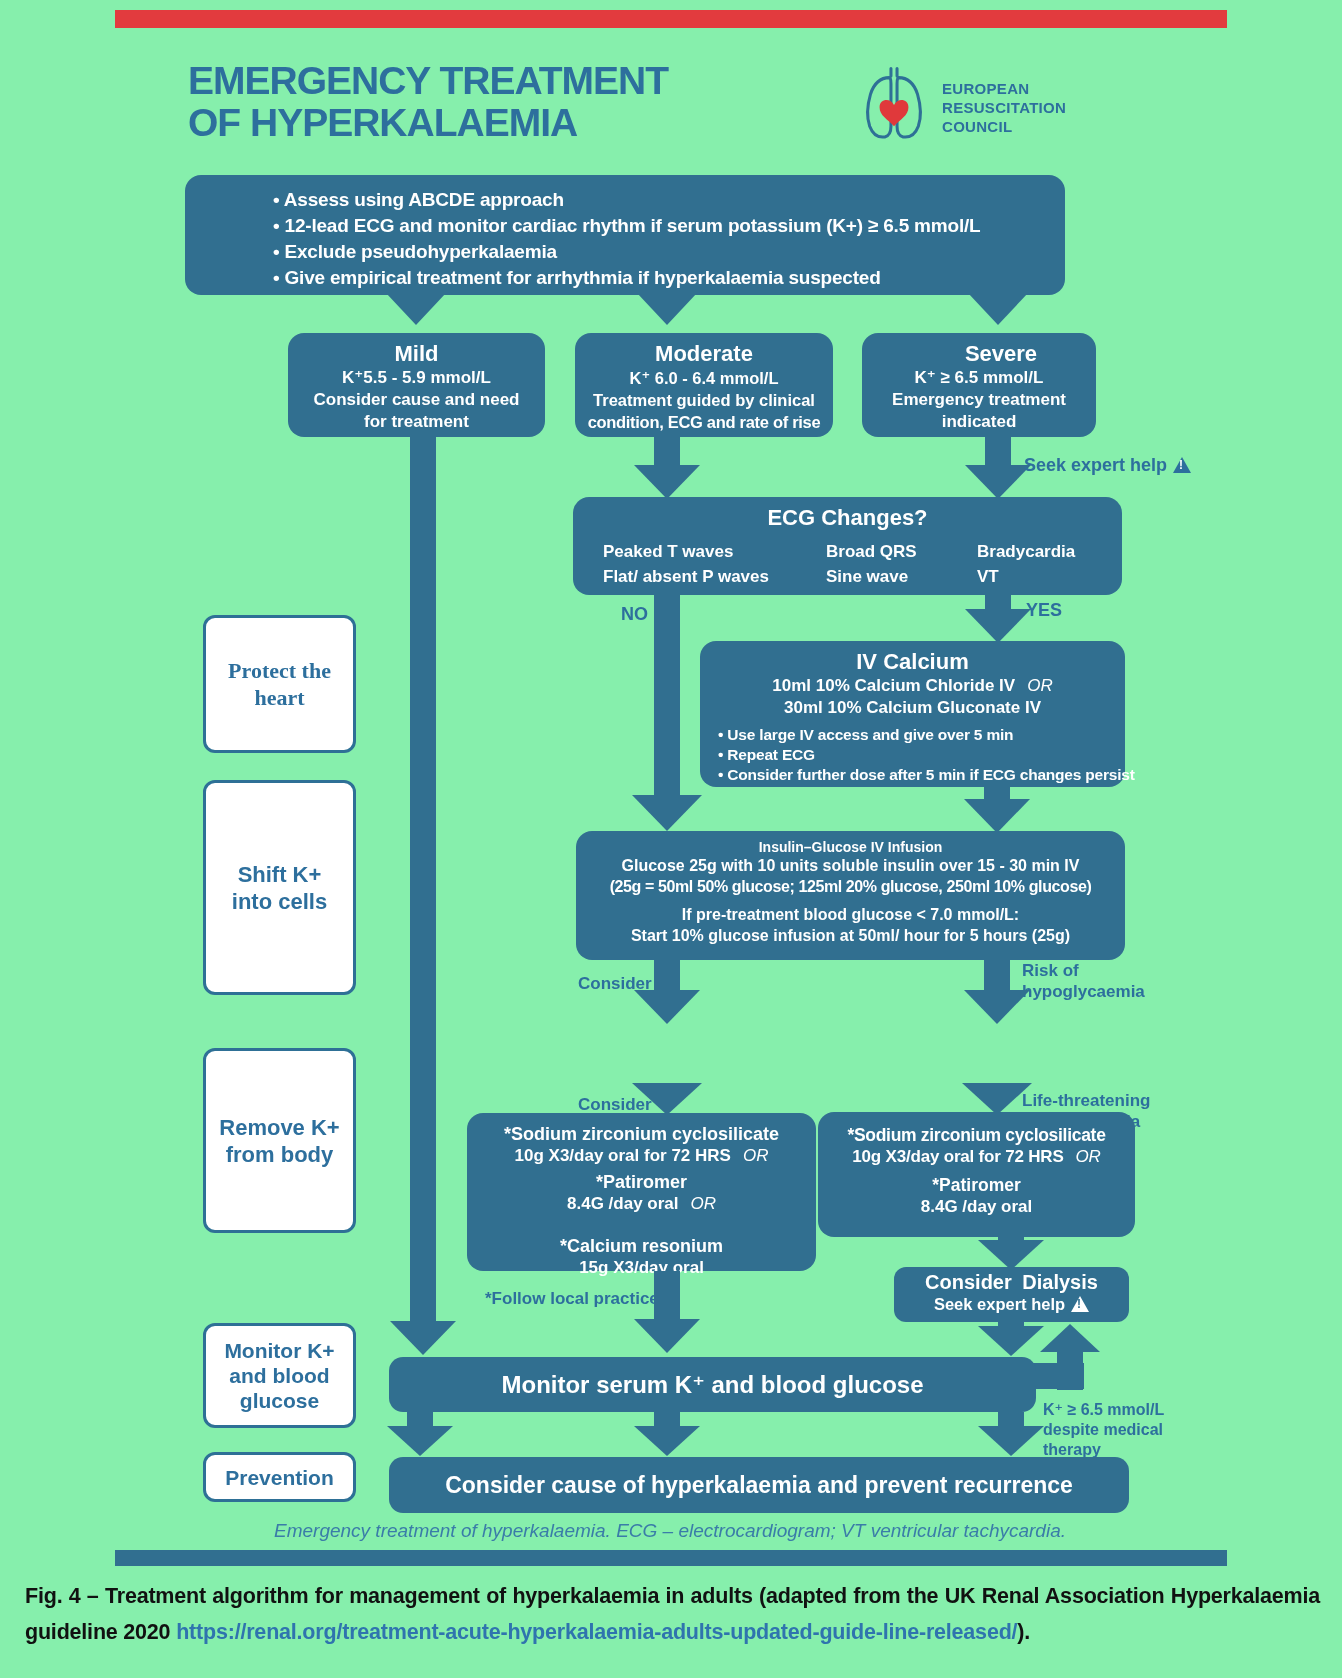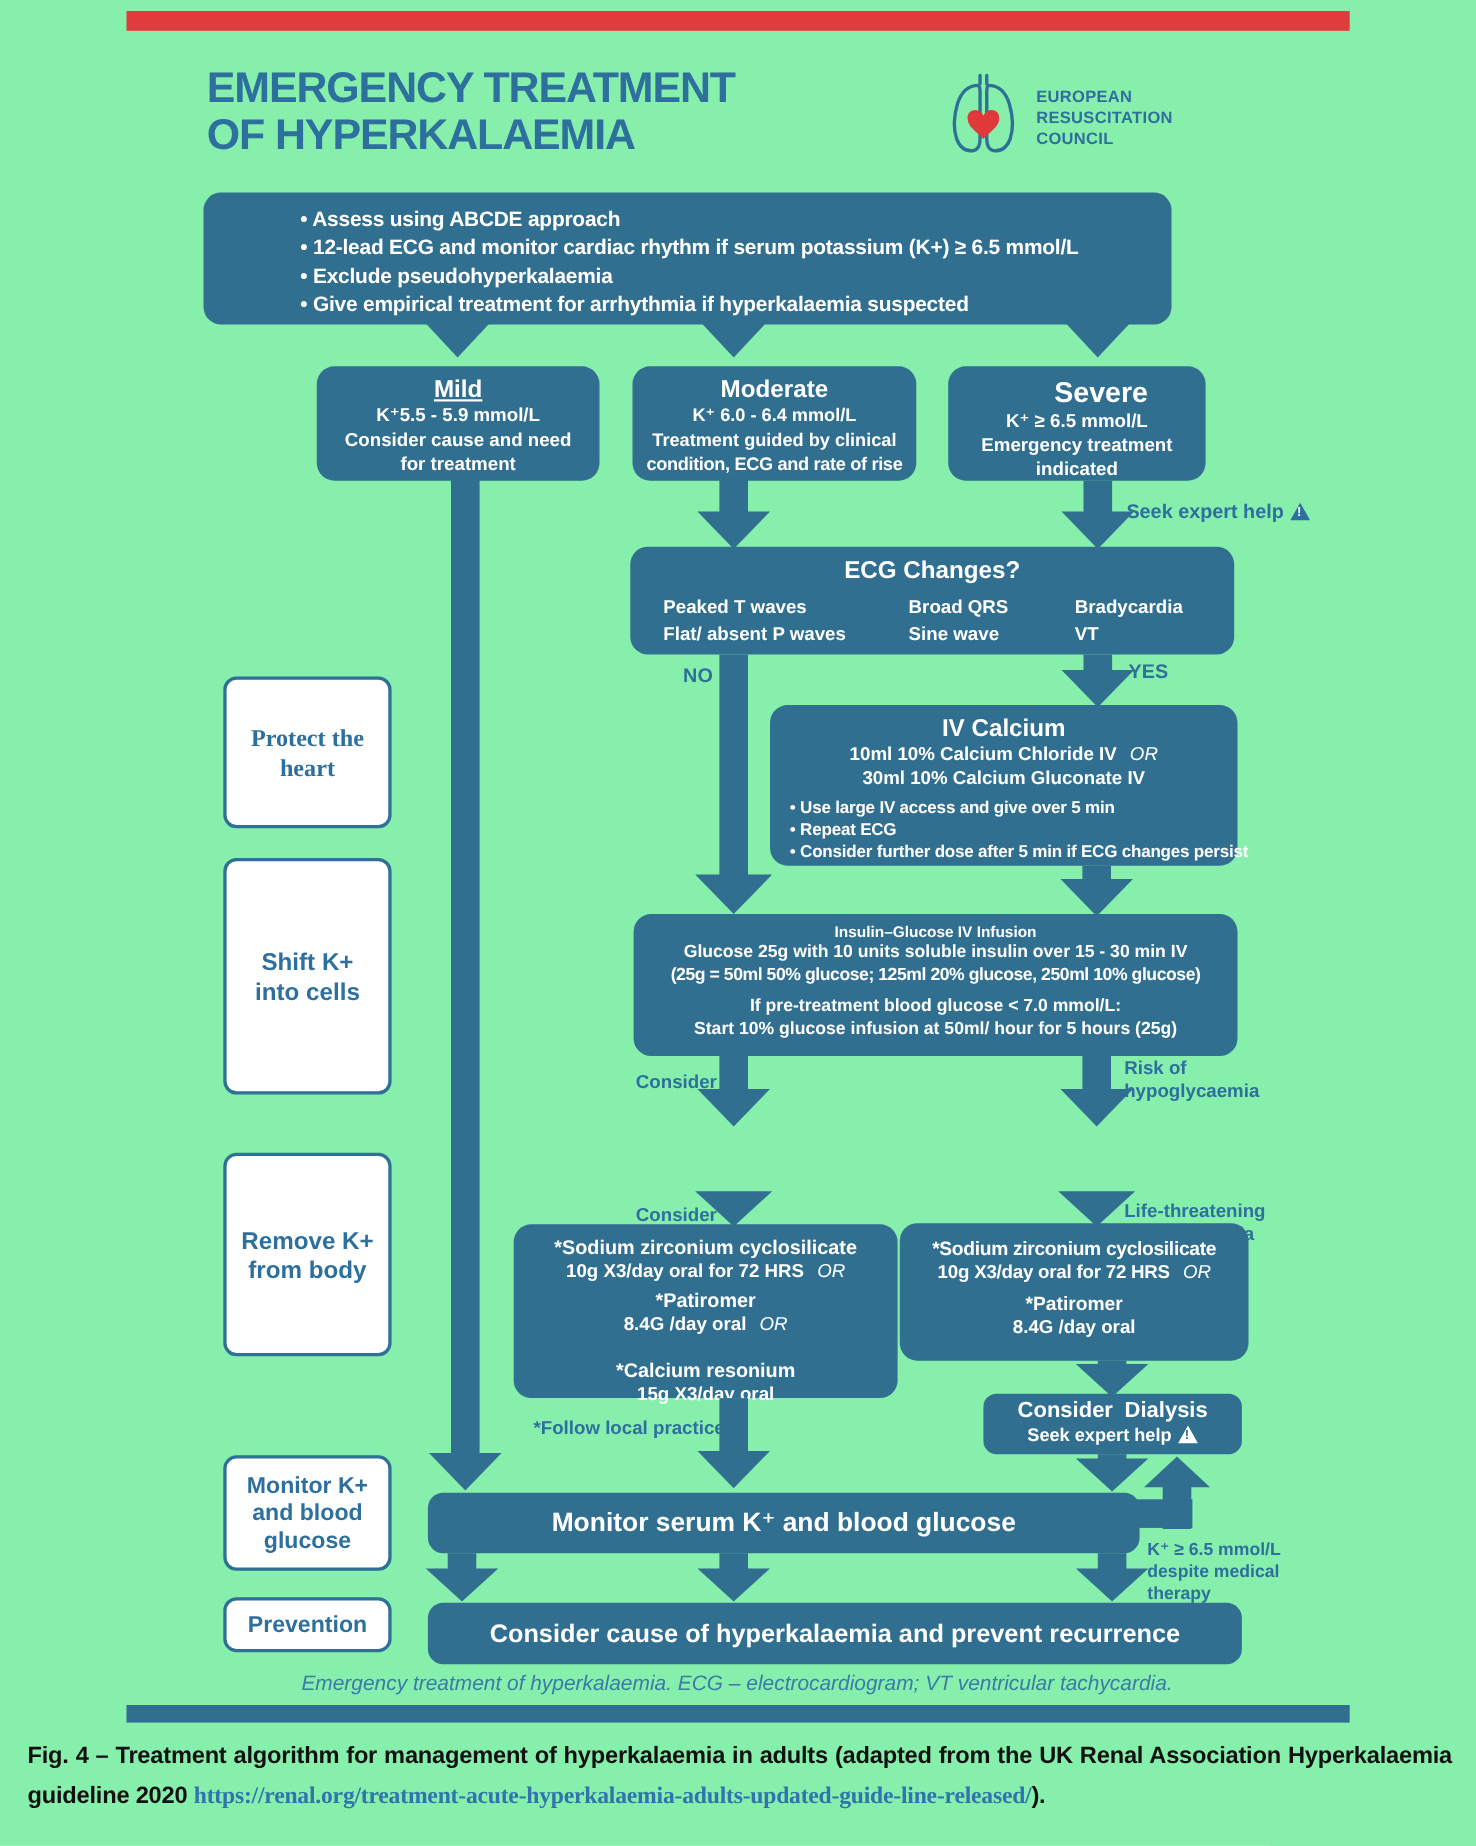--- a/index.html
+++ b/index.html
@@ -51,21 +51,21 @@
 
   .sidebox{position:absolute;left:203px;width:153px;background:#fff;border:3px solid #2e7096;
            border-radius:12px;color:var(--blue);font-weight:bold;font-size:22px;line-height:27px;
            display:flex;align-items:center;justify-content:center;text-align:center;}
   .sidebox.small{font-size:21px;line-height:25px;}
 
   .caption-italic{position:absolute;left:120px;top:1520px;width:1100px;text-align:center;
            font-style:italic;font-size:19px;color:#3a7ca8;}
   .figcap{position:absolute;left:25px;top:1578px;width:1295px;font-size:21.5px;font-weight:bold;
            color:#111;line-height:36px;text-align:justify;letter-spacing:-0.2px;}
-  .figcap a{color:var(--link);text-decoration:none;font-weight:bold;font-family:Liberation Serif, serif;}
+  .figcap a{color:var(--link);text-decoration:none;font-weight:bold;}
 </style>
 </head>
 <body>
 
 <div class="canvas">
 
   <div class="absbar" style="left:115px;top:10px;width:1112px;height:18px;background:var(--red);"></div>
 
   <div class="title">
     <span style="display:block">EMERGENCY TREATMENT</span>
@@ -93,35 +93,35 @@
     <div class="abullet">12-lead ECG and monitor cardiac rhythm if serum potassium (K+) ≥ 6.5 mmol/L</div>
     <div class="abullet">Exclude pseudohyperkalaemia</div>
     <div class="abullet">Give empirical treatment for arrhythmia if hyperkalaemia suspected</div>
   </div>
 
   <div class="hd-s" style="left:386px;top:293px;"></div>
   <div class="hd-s" style="left:637px;top:293px;"></div>
   <div class="hd-s" style="left:968px;top:293px;"></div>
 
   <div class="fbox" style="left:288px;top:333px;width:257px;height:104px;padding-top:8px;">
-    <div class="btitle" style="font-size:22px;text-decoration:underline;">Mild</div>
+    <div class="btitle" style="font-size:22px;">Mild</div>
     <div class="fline" style="font-size:17px;line-height:22px;">K⁺5.5 - 5.9 mmol/L</div>
     <div class="fline" style="font-size:17px;line-height:22px;">Consider cause and need</div>
     <div class="fline" style="font-size:17px;line-height:22px;">for treatment</div>
   </div>
 
   <div class="fbox" style="left:575px;top:333px;width:258px;height:104px;padding-top:8px;">
     <div class="btitle" style="font-size:22px;">Moderate</div>
     <div class="fline" style="font-size:16.5px;line-height:22px;">K⁺ 6.0 - 6.4 mmol/L</div>
     <div class="fline" style="font-size:16.5px;line-height:22px;">Treatment guided by clinical</div>
     <div class="fline" style="font-size:16.5px;line-height:22px;letter-spacing:-0.3px;">condition, ECG and rate of rise</div>
   </div>
 
   <div class="fbox" style="left:862px;top:333px;width:234px;height:104px;padding-top:8px;">
-    <div class="btitle" style="font-size:26px;padding-left:44px;">Severe</div>
+    <div class="btitle" style="font-size:22px;padding-left:44px;">Severe</div>
     <div class="fline" style="font-size:17px;line-height:22px;">K⁺ ≥ 6.5 mmol/L</div>
     <div class="fline" style="font-size:17px;line-height:22px;">Emergency treatment</div>
     <div class="fline" style="font-size:17px;line-height:22px;">indicated</div>
   </div>
 
   <div class="shaft" style="left:410px;top:435px;height:886px;"></div>
   <div class="hd" style="left:390px;top:1321px;"></div>
 
   <div class="shaft" style="left:654px;top:435px;height:32px;"></div>
   <div class="hd" style="left:634px;top:465px;"></div>

